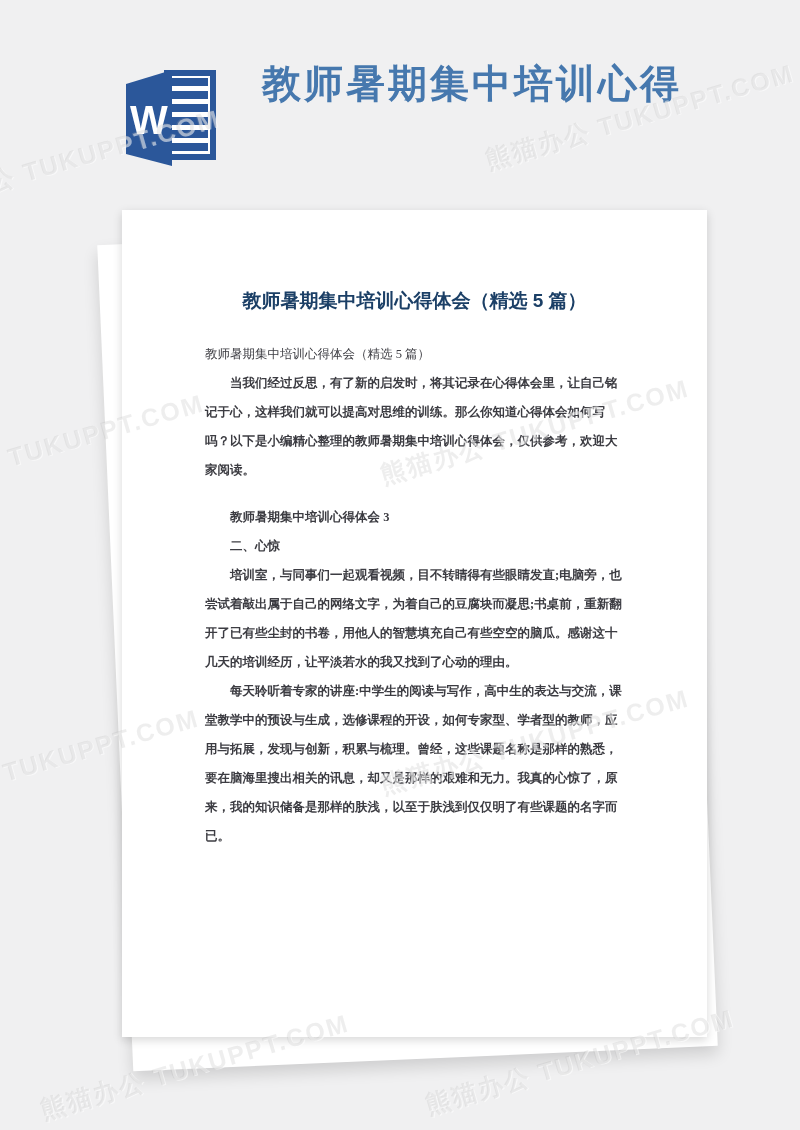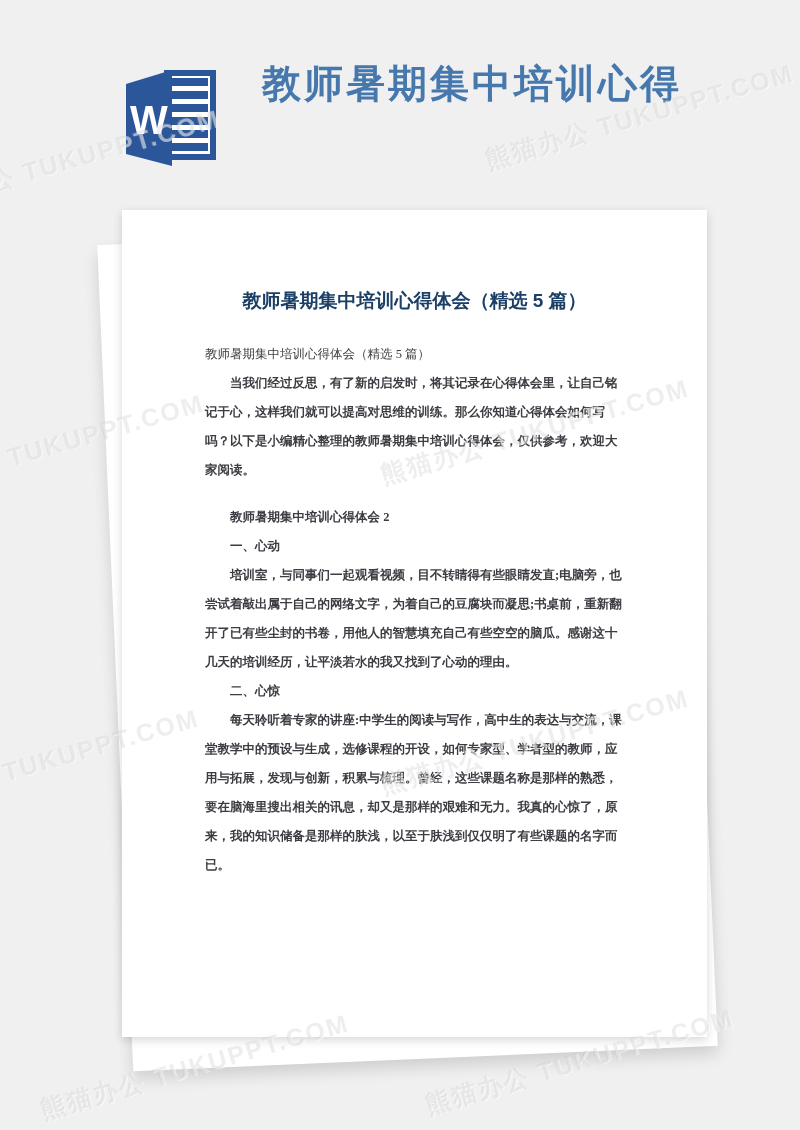--- a/index.html
+++ b/index.html
@@ -102,24 +102,23 @@
   </div>
 
   <div class="page page-back"></div>
 
   <div class="page page-main">
     <h1 class="doc-title">教师暑期集中培训心得体会（精选 5 篇）</h1>
     <div class="doc-body">
         <p class="">教师暑期集中培训心得体会（精选 5 篇）</p>
         <p class="indent">当我们经过反思，有了新的启发时，将其记录在心得体会里，让自己铭记于心，这样我们就可以提高对思维的训练。那么你知道心得体会如何写吗？以下是小编精心整理的教师暑期集中培训心得体会，仅供参考，欢迎大家阅读。</p>
         <div class="para-spacer"></div>
-        <p class="indent">教师暑期集中培训心得体会 2</p>
-        <p class="indent">一、心动</p>
+        <p class="indent">教师暑期集中培训心得体会 3</p>
+        <p class="indent">二、心惊</p>
         <p class="indent">培训室，与同事们一起观看视频，目不转睛得有些眼睛发直;电脑旁，也尝试着敲出属于自己的网络文字，为着自己的豆腐块而凝思;书桌前，重新翻开了已有些尘封的书卷，用他人的智慧填充自己有些空空的脑瓜。感谢这十几天的培训经历，让平淡若水的我又找到了心动的理由。</p>
-        <p class="indent">二、心惊</p>
         <p class="indent">每天聆听着专家的讲座:中学生的阅读与写作，高中生的表达与交流，课堂教学中的预设与生成，选修课程的开设，如何专家型、学者型的教师，应用与拓展，发现与创新，积累与梳理。曾经，这些课题名称是那样的熟悉，要在脑海里搜出相关的讯息，却又是那样的艰难和无力。我真的心惊了，原来，我的知识储备是那样的肤浅，以至于肤浅到仅仅明了有些课题的名字而已。</p>
       </div>
   </div>
 
   <div class="wm wm1"><span>熊猫办公 TUKUPPT.COM</span></div>
   <div class="wm wm2"><span>熊猫办公 TUKUPPT.COM</span></div>
   <div class="wm wm3"><span>熊猫办公 TUKUPPT.COM</span></div>
   <div class="wm wm4"><span>熊猫办公 TUKUPPT.COM</span></div>
   <div class="wm wm5"><span>熊猫办公 TUKUPPT.COM</span></div>
   <div class="wm wm6"><span>熊猫办公 TUKUPPT.COM</span></div>

